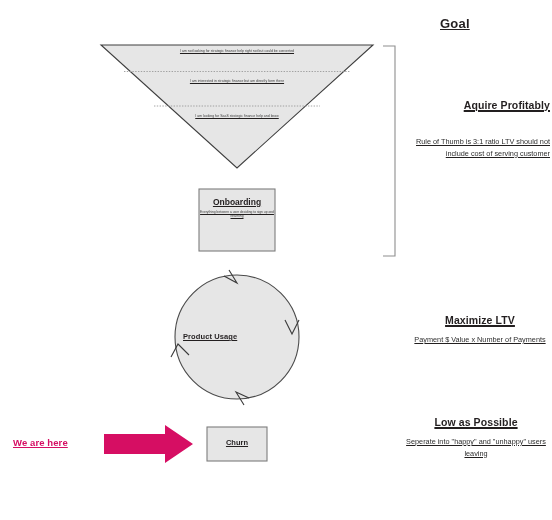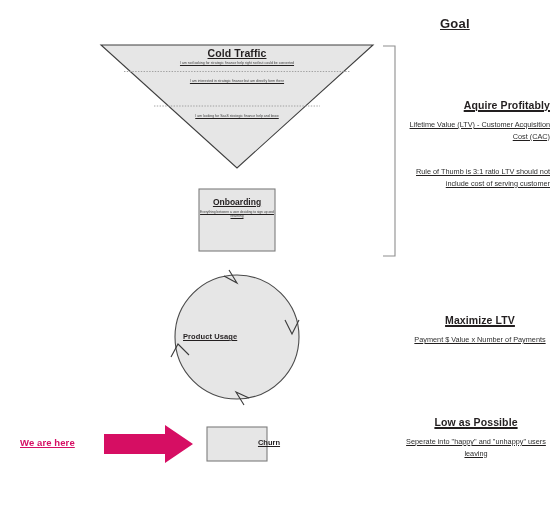--- a/index.html
+++ b/index.html
@@ -93,21 +93,20 @@
 
   
   #churn-label {
     left: 207px;
     top: 438px;
     width: 60px;
     text-align: center;
     font-size: 7.5px;
     font-weight: bold;
     color: #231f20;
-    padding-left: 32px;
   }
 
   
   .side-block { width: 152px; text-align: center; }
   .side-block .side-heading {
     font-size: 10.5px;
     font-weight: bold;
     color: #231f20;
     text-decoration: underline;
     text-underline-offset: 2px;
@@ -126,21 +125,21 @@
     line-height: 11.6px;
     margin-top: 24px;
   }
 
   #block-acquire  { left: 398px; top: 98px; text-align: right; }
   #block-maximize { left: 404px; top: 313px; }
   #block-low      { left: 400px; top: 415px; }
 
   
   #we-are-here-label {
-    left: 20px;
+    left: 13px;
     top: 437px;
     font-size: 9.5px;
     font-weight: bold;
     color: #D60E63;
     letter-spacing: 0.1px;
   }
 </style>
 </head>
 <body>
 
@@ -169,21 +168,20 @@
   </g>
 
   <rect x="207" y="427" width="60" height="34" fill="#e6e6e6" stroke="#7d7d7d" stroke-width="1.1"></rect>
 
   <polygon points="104,434 165,434 165,425 193,444 165,463 165,454 104,454" fill="#D60E63"></polygon>
 </svg>
 
 <div class="abs" id="goal-title">Goal</div>
 
 <div class="abs funnel-stage" id="stage-cold">
-  <div class="stage-title">Cold Traffic</div>
   <div class="stage-sub">I am not looking for strategic finance help right not but could be converted</div>
 </div>
 
 <div class="abs funnel-stage" id="stage-warm">
   <div class="stage-sub">I am interested in strategic finance but am directly form there</div>
 </div>
 
 <div class="abs funnel-stage" id="stage-hot">
   <div class="stage-sub">I am looking for SaaS strategic finance help and know</div>
 </div>
@@ -192,21 +190,20 @@
   <div class="box-title">Onboarding</div>
   <div class="box-sub">Everything between a user deciding to sign up and returning</div>
 </div>
 
 <div class="abs" id="product-usage-label">Product Usage</div>
 
 <div class="abs" id="churn-label">Churn</div>
 
 <div class="abs side-block" id="block-acquire">
   <div class="side-heading">Aquire Profitably</div>
-  <div class="side-body">Lifetime Value (LTV) - Customer Acquisition Cost (CAC)</div>
   <div class="side-body2">Rule of Thumb is 3:1 ratio LTV should not include cost of serving customer</div>
 </div>
 
 <div class="abs side-block" id="block-maximize">
   <div class="side-heading">Maximize LTV</div>
   <div class="side-body">Payment $ Value x Number of Payments</div>
 </div>
 
 <div class="abs side-block" id="block-low">
   <div class="side-heading">Low as Possible</div>

